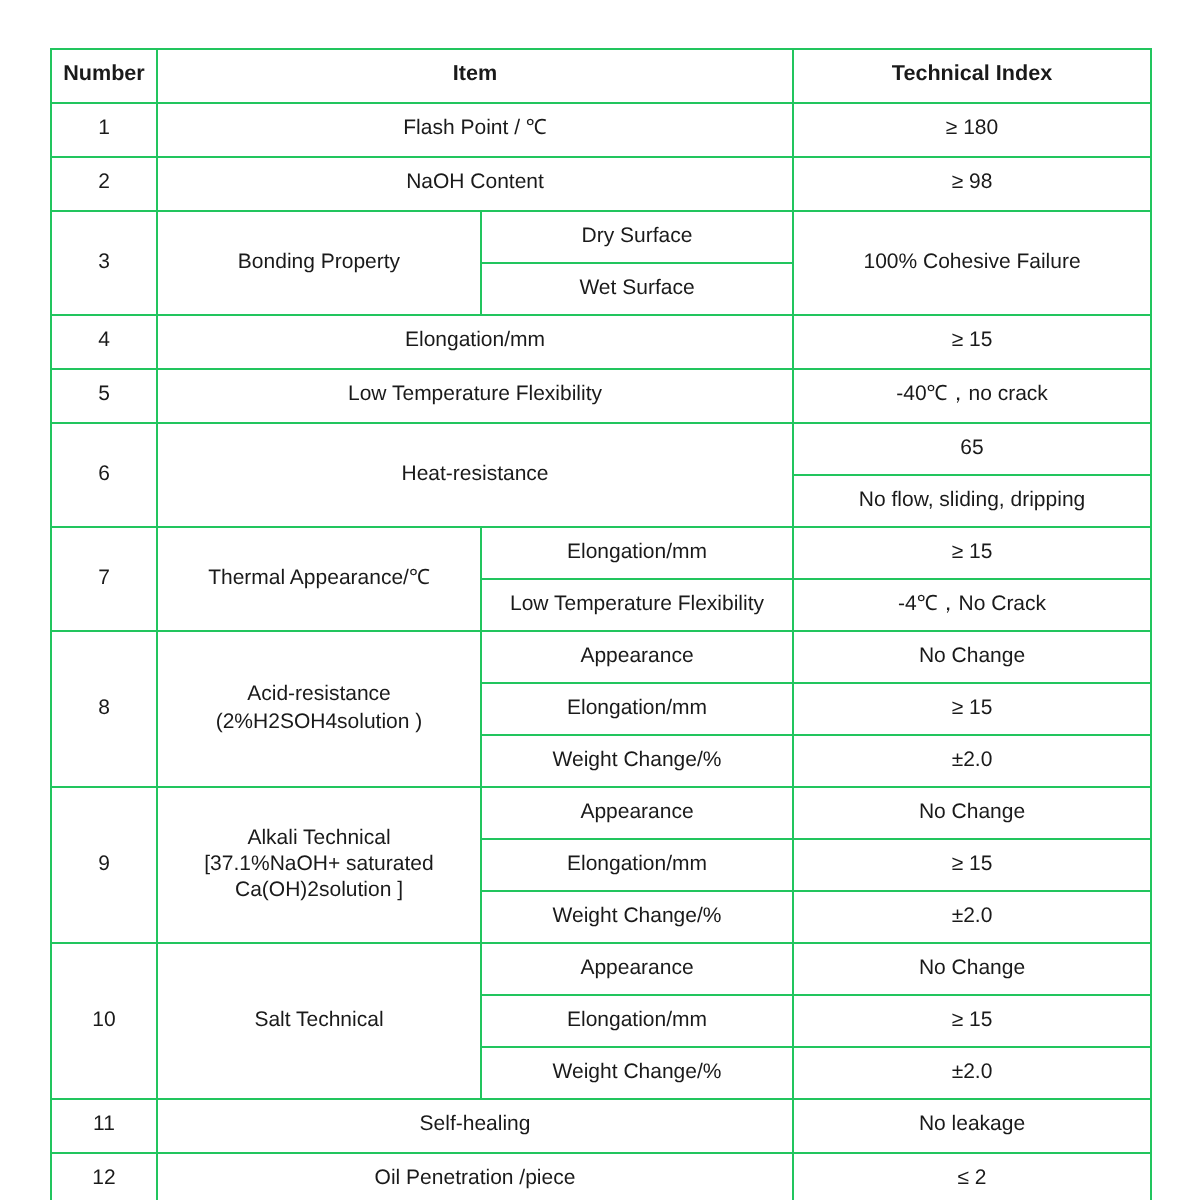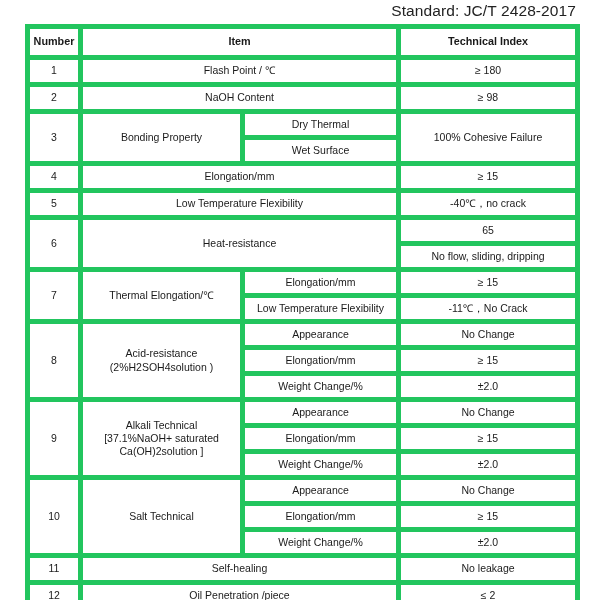--- a/index.html
+++ b/index.html
@@ -34,21 +34,21 @@
     top: 24px;
     left: 25px;
     width: 550px;
   }
   table.spec {
     border-collapse: collapse;
     width: 550px;
     table-layout: fixed;
   }
   table.spec td, table.spec th {
-    border: 5px solid #22c55e;
+    border: 1px solid #22c55e;
     font-size: 10.5px;
     font-weight: normal;
     text-align: center;
     vertical-align: middle;
     padding: 1px 3px;
     line-height: 1.25;
     color: #1a1a1a;
     background: #ffffff;
   }
   table.spec th {
@@ -63,21 +63,20 @@
   .r-std { height: 27px; }
   .r-tall { height: 26px; }
   .cell-multiline { line-height: 1.4; }
   .nowrap { white-space: nowrap; }
 </style>
 </head>
 <body>
 
 <div class="page">
 
-  <div class="std-title">Standard: JC/T 2428-2017</div>
 
   <div class="table-wrap">
     <table class="spec">
       <colgroup>
         <col class="col-num">
         <col class="col-item-a">
         <col class="col-item-b">
         <col class="col-index">
       </colgroup>
       <thead>
@@ -97,21 +96,21 @@
 
         <tr class="r-std">
           <td>2</td>
           <td colspan="2">NaOH Content</td>
           <td>≥ 98</td>
         </tr>
 
         <tr class="r-tall">
           <td rowspan="2">3</td>
           <td rowspan="2">Bonding Property</td>
-          <td>Dry Thermal</td>
+          <td>Dry Surface</td>
           <td rowspan="2">100% Cohesive Failure</td>
         </tr>
         <tr class="r-tall">
           <td>Wet Surface</td>
         </tr>
 
         <tr class="r-std">
           <td>4</td>
           <td colspan="2">Elongation/mm</td>
           <td>≥ 15</td>
@@ -127,27 +126,27 @@
           <td rowspan="2">6</td>
           <td rowspan="2" colspan="2">Heat-resistance</td>
           <td>65</td>
         </tr>
         <tr class="r-tall">
           <td>No flow, sliding, dripping</td>
         </tr>
 
         <tr class="r-tall">
           <td rowspan="2">7</td>
-          <td rowspan="2">Thermal Elongation/℃</td>
+          <td rowspan="2">Thermal Appearance/℃</td>
           <td>Elongation/mm</td>
           <td>≥ 15</td>
         </tr>
         <tr class="r-tall">
           <td>Low Temperature Flexibility</td>
-          <td class="nowrap">-11℃，No Crack</td>
+          <td class="nowrap">-4℃，No Crack</td>
         </tr>
 
         <tr class="r-tall">
           <td rowspan="3">8</td>
           <td rowspan="3" class="cell-multiline">
             <span>Acid-resistance</span><br>
             <span>(2%H2SOH4solution )</span>
           </td>
           <td>Appearance</td>
           <td>No Change</td>

